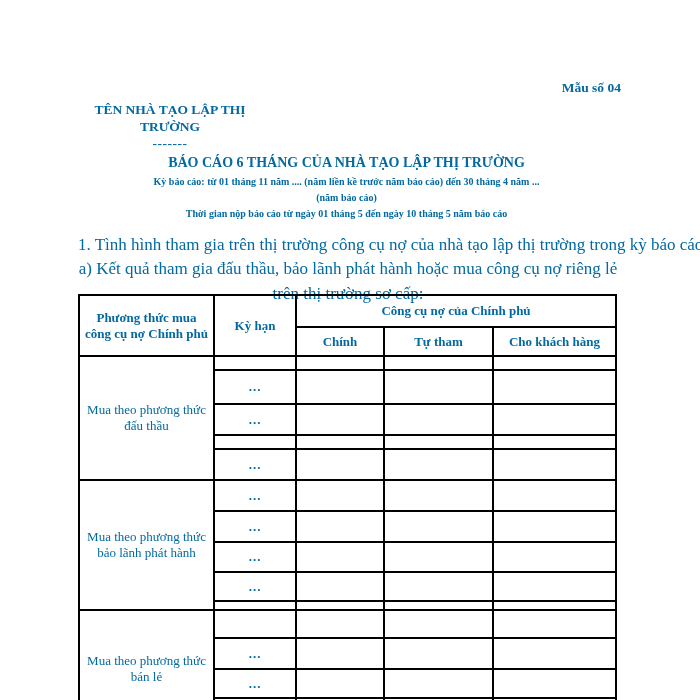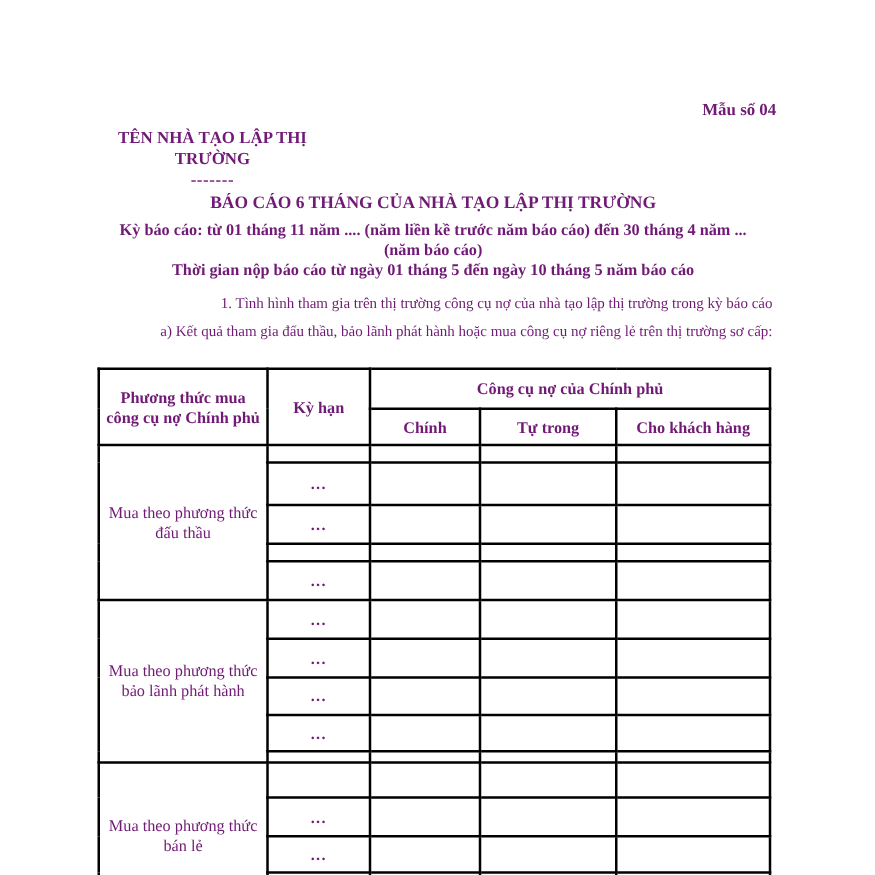--- a/index.html
+++ b/index.html
@@ -3,45 +3,45 @@
 <meta charset="utf-8">
 <style>
   html, body { margin: 0; padding: 0; }
   .page {
     position: relative;
     width: 700px;
     height: 700px;
     background: #ffffff;
     overflow: hidden;
     font-family: "Liberation Serif", "DejaVu Serif", serif;
-    color: #701a75;
+    color: #0369a1;
   }
   .abs { position: absolute; }
   .form-number {
     top: 80px; right: 79px;
     font-size: 13.5px; font-weight: bold;
   }
   .org-block {
     top: 102px; left: 80px; width: 180px;
     text-align: center; font-weight: bold;
     font-size: 13.5px; line-height: 1.25;
   }
   .org-divider { font-weight: bold; letter-spacing: 0.5px; }
   .centerline {
     left: 78px; width: 537px;
     text-align: center; font-weight: bold;
-    font-size: 13px; white-space: nowrap;
+    font-size: 10px; white-space: nowrap;
   }
   .title-line { top: 155px; font-size: 14px; text-align: center; }
   .period1 { top: 176px; }
   .period2 { top: 192px; }
   .deadline { top: 208px; }
   .bodyline {
     left: 78px; width: 540px;
-    font-size: 12px; text-align: right;
+    font-size: 17px; text-align: center;
   }
   .section1 { top: 235px; white-space: nowrap; }
   .sectionA { top: 257px; line-height: 1.45; }
   .report-table {
     position: absolute; top: 294px; left: 78px;
     border-collapse: collapse; table-layout: fixed;
     width: 537px;
   }
   .report-table td {
     border: 2px solid #000000;
@@ -89,21 +89,21 @@
       </colgroup>
 
     <tbody>
         <tr style="height:32px">
       <td rowspan="2" class="hdr">Phương thức mua công cụ nợ Chính phủ</td>
       <td rowspan="2" class="hdr">Kỳ hạn</td>
       <td colspan="3" class="hdr">Công cụ nợ của Chính phủ</td>
     </tr>
     <tr style="height:29px">
       <td class="hdr">Chính</td>
-      <td class="hdr">Tự trong</td>
+      <td class="hdr">Tự tham</td>
       <td class="hdr">Cho khách hàng</td>
     </tr>
 
     <tr style="height:14px">
       <td rowspan="5" class="label-cell">Mua theo phương thức đấu thầu</td>
       <td class="term-cell"></td>
       <td></td>
       <td></td>
       <td></td>
     </tr>

